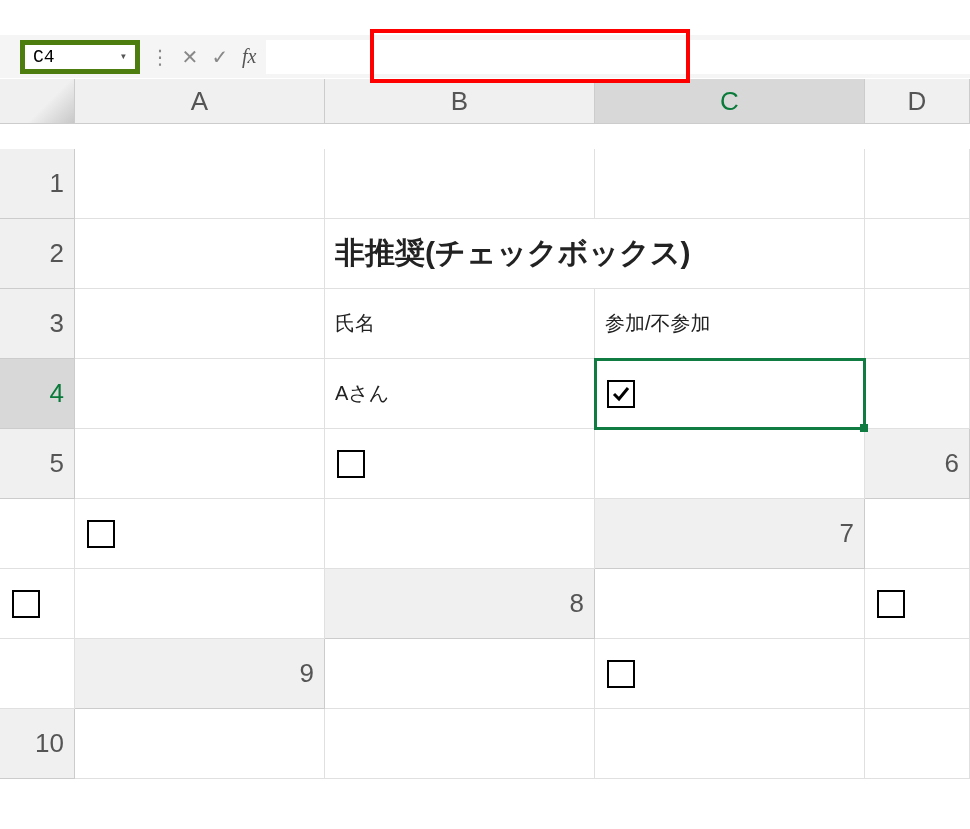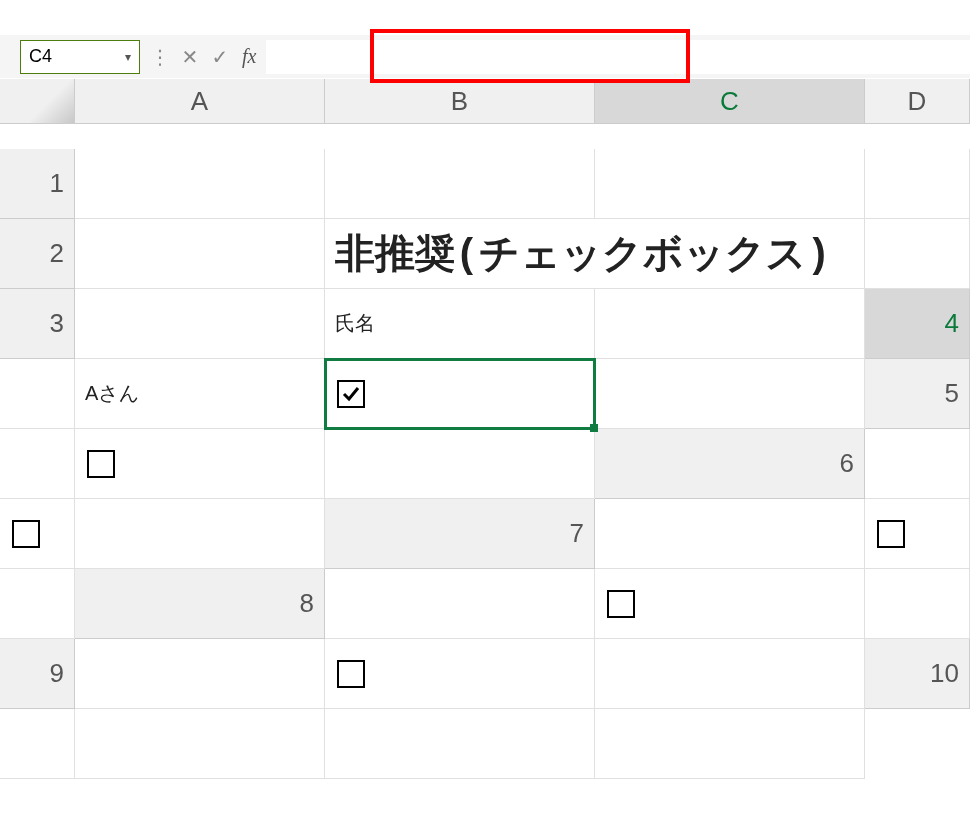--- a/index.html
+++ b/index.html
@@ -21,26 +21,27 @@
     height: 44px;
     background: #f5f5f5;
     position: relative;
     padding-left: 20px;
     border-bottom: 1px solid #fff;
   }
   .name-box {
     width: 120px;
     height: 34px;
     background: #fff;
-    border: 1px solid #4d7c0f;
+    border: 5px solid #4d7c0f;
     display: flex;
     align-items: center;
     padding: 0 8px;
     font-size: 18px;
     justify-content: space-between;
+    font-family: Liberation Mono, monospace;
   }
   .name-box-arrow {
     font-size: 12px;
     color: #555;
   }
   .fb-icons {
     display: flex;
     align-items: center;
     gap: 6px;
     margin-left: 8px;
@@ -112,21 +113,21 @@
   .cell {
     border-right: 1px solid #e0e0e0;
     border-bottom: 1px solid #e0e0e0;
     display: flex;
     align-items: center;
     padding: 0 10px;
     font-size: 20px;
     color: #222;
     position: relative;
   }
-  .cell.bold { font-weight: 700; font-size: 40px; font-family: Liberation Mono, monospace; }
+  .cell.bold { font-weight: 700; font-size: 30px; }
   .cell.selected {
     outline: 3px solid #107c41;
     outline-offset: -2px;
     z-index: 5;
   }
   .cell.selected::after {
     content: "";
     position: absolute;
     bottom: -4px;
     right: -4px;
@@ -203,20 +204,23 @@
     </div>
   <div class="cell"></div>
 
   <div class="row-header">
       <span>3</span>
     </div>
   <div class="cell"></div>
   <div class="cell">
       <span>氏名</span>
     </div>
+  <div class="cell">
+      <span>参加/不参加</span>
+    </div>
   <div class="cell"></div>
 
   <div class="row-header active">
       <span>4</span>
     </div>
   <div class="cell"></div>
   <div class="cell">
       <span>Aさん</span>
     </div>
   <div class="cell selected">

